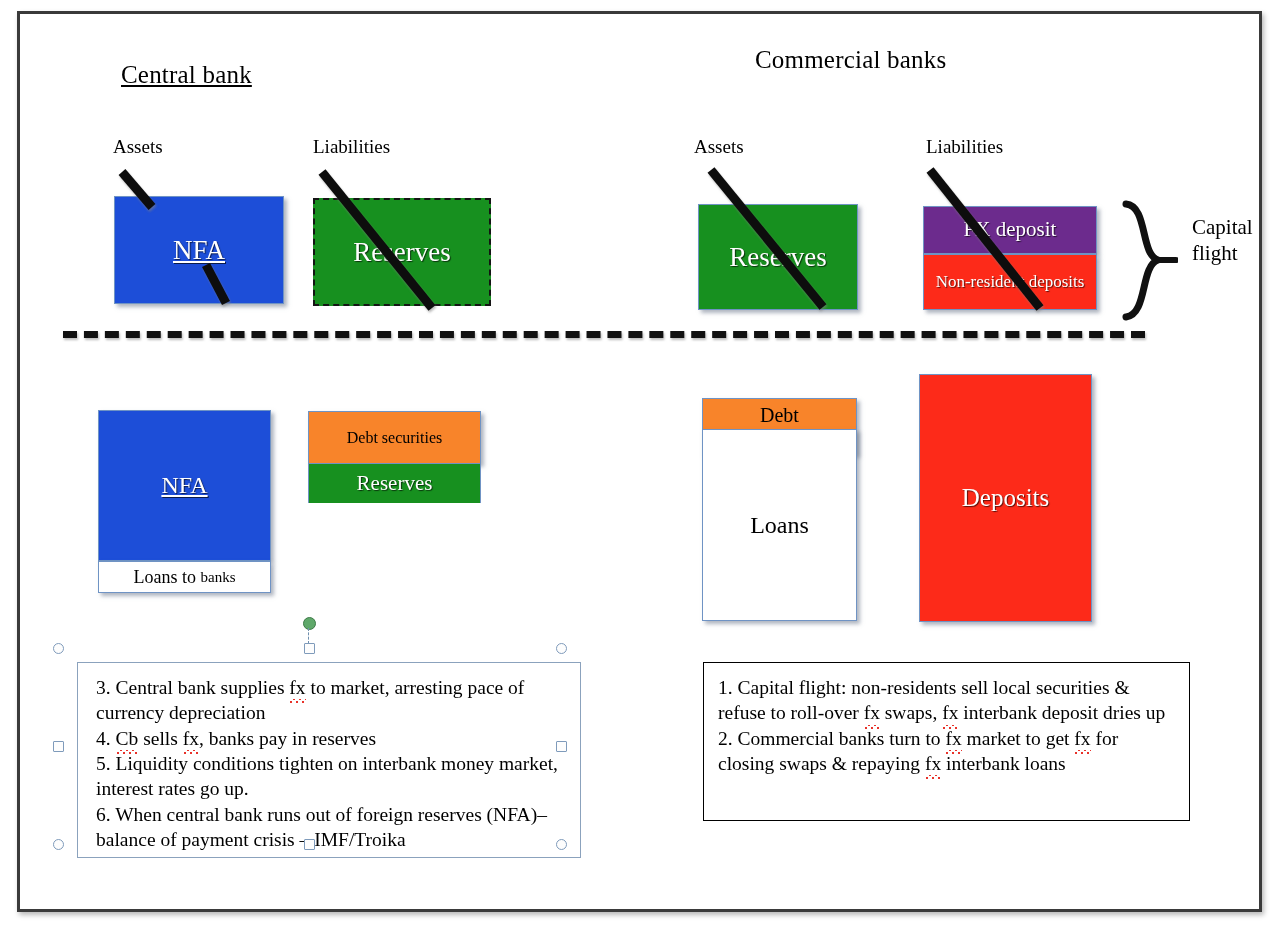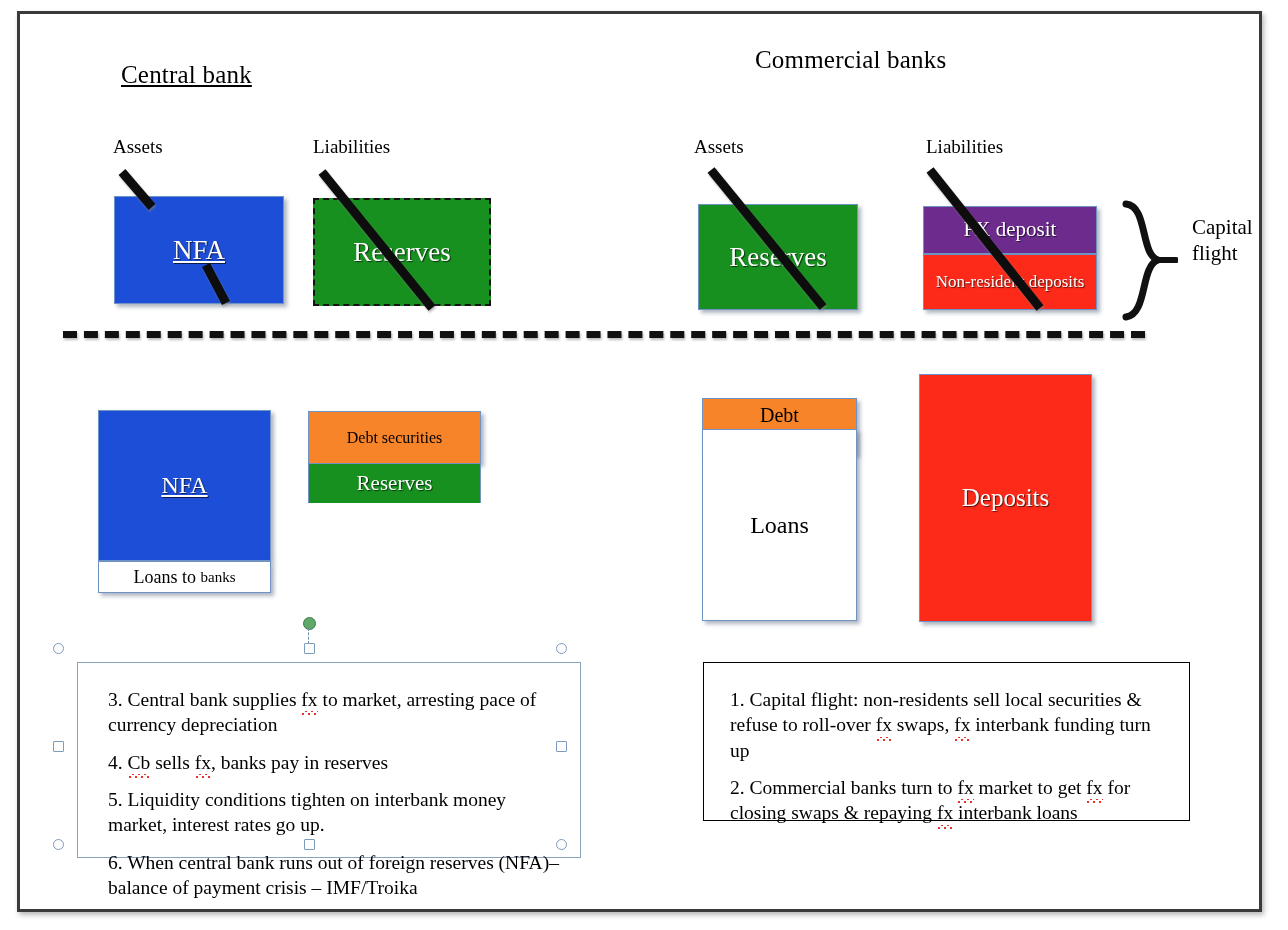--- a/index.html
+++ b/index.html
@@ -46,21 +46,21 @@
   
   #brace-wrap{left:1098px;top:186px;width:60px;height:122px;}
   #capital-flight-label{left:1172px;top:200px;font-size:21px;line-height:1.25;}
 
   
   .note{box-sizing:border-box;background:#fff;font-size:19.5px;line-height:1.30;}
   #note-right{left:683px;top:648px;width:487px;height:159px;border:1.5px solid #000;
        padding:12px 10px 0 14px;}
   #note-left{left:57px;top:648px;width:504px;height:196px;border:1px solid #8ba2bd;
        padding:12px 8px 0 18px;}
-  .note p{margin:12px;}
+  .note p{margin:0;}
 
   
   .sq{position:relative;display:inline-block;}
   .sq::after{content:"";position:absolute;left:0;right:0;bottom:-3px;height:4px;
      background-image:radial-gradient(circle at 2px 3px,#e8322a 1.1px,transparent 1.3px),
                       radial-gradient(circle at 5px 0px,#e8322a 1.1px,transparent 1.3px);
      background-size:6px 4px;background-repeat:repeat-x;}
 
   
   .handle{position:absolute;width:9px;height:9px;background:#fdfdfd;
@@ -134,21 +134,21 @@
   <div class="abs blk blk-shadow bd-blue c-red" style="left:899px;top:360px;width:173px;height:248px;font-size:25px;">
     <span class="t-shadow">Deposits</span>
   </div>
 
   <div class="abs blk blk-shadow bd-blue c-white" style="left:682px;top:415px;width:155px;height:192px;font-size:24px;">
     <span>Loans</span>
   </div>
 
   <div class="abs note" id="note-right">
     <p>
-      <span>1.</span><span> Capital flight: non-residents sell local securities &amp; refuse to roll-over </span><span class="sq">fx</span><span> swaps, </span><span class="sq">fx</span><span> interbank funding turn up</span>
+      <span>1.</span><span> Capital flight: non-residents sell local securities &amp; refuse to roll-over </span><span class="sq">fx</span><span> swaps, </span><span class="sq">fx</span><span> interbank deposit dries up</span>
     </p>
     <p>
       <span>2.</span><span> Commercial banks turn to </span><span class="sq">fx</span><span> market to get </span><span class="sq">fx</span><span> for closing swaps &amp; repaying </span><span class="sq">fx</span><span> interbank loans</span>
     </p>
   </div>
 
   <div class="abs note" id="note-left">
     <p>
       <span>3.</span><span> Central bank supplies </span><span class="sq">fx</span><span> to market, arresting pace of currency depreciation</span>
     </p>

